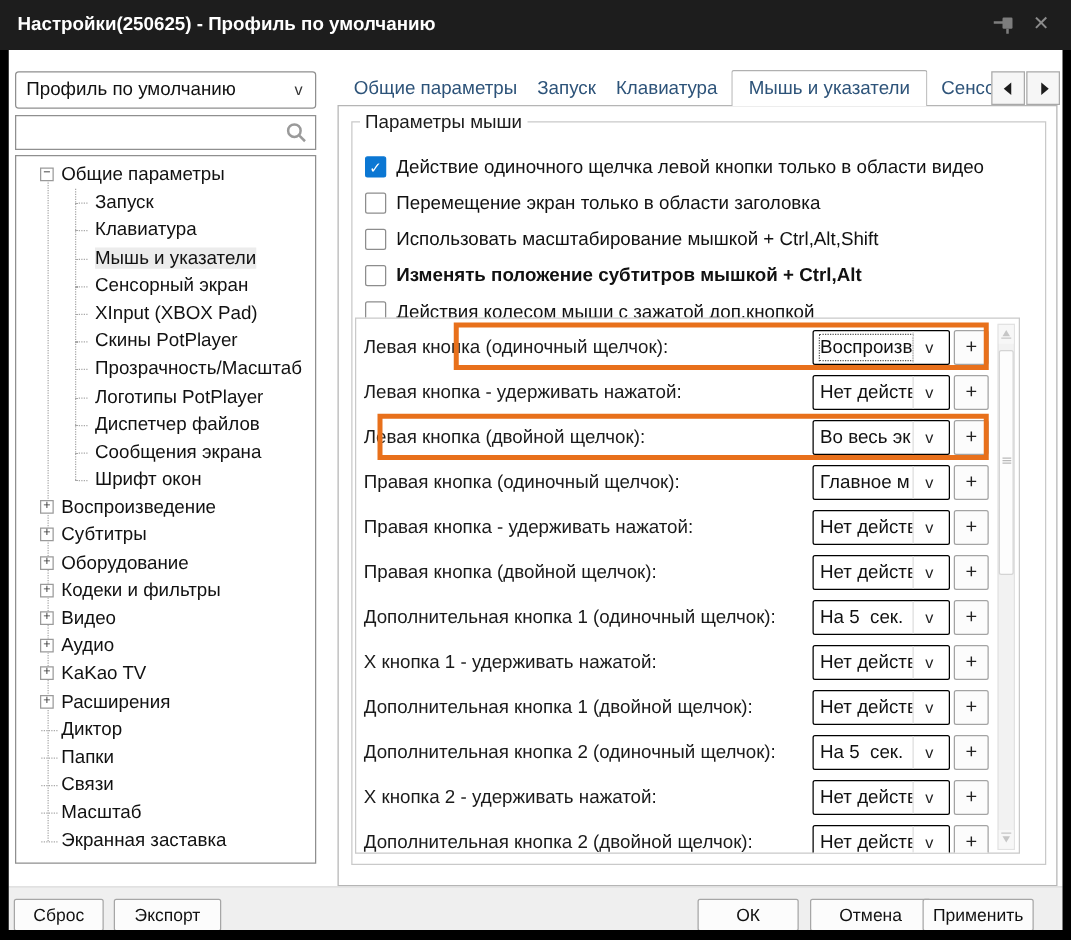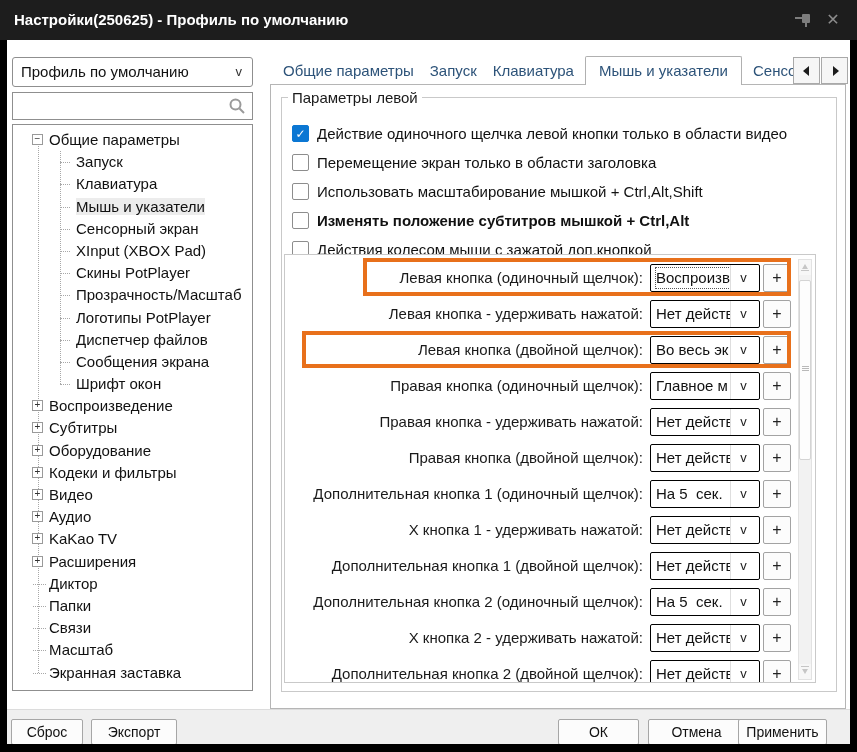--- a/index.html
+++ b/index.html
@@ -49,21 +49,21 @@
   .group-label { position:absolute; left:288px; top:89px; background:#fff; padding:0 4px; font-size:15px; color:#1a1a1a; z-index:2; }
 
   .cbrow { position:absolute; left:292px; display:flex; align-items:center; height:20px; cursor:pointer; }
   .cbbox { width:17px; height:17px; border:1px solid #8d8d8d; border-radius:2px; background:#fff; margin-right:8px; text-align:center; font-size:12px; line-height:16px; color:#fff; flex:none; }
   .cbbox.checked { background:#0b77d3; border-color:#0b77d3; }
   .cblabel { font-size:15px; color:#111; white-space:nowrap; }
 
   
   .rows-box { position:absolute; left:284px; top:254px; width:532px; height:429px; border:1px solid #c9c9c9; background:#fff; overflow:hidden; }
   .mrow { position:absolute; left:0; width:100%; height:28px; }
-  .mlabel { position:absolute; left:6px; top:0; width:352px; text-align:right; font-size:15px; line-height:28px; color:#1a1a1a; white-space:nowrap; overflow:hidden; }
+  .mlabel { position:absolute; left:6px; top:0; width:352px; font-size:15px; line-height:28px; color:#1a1a1a; white-space:nowrap; overflow:hidden; }
   .combo { position:absolute; left:365px; top:0; width:110px; height:28px; border:1px solid #000000; border-radius:2px; background:#fff; display:flex; align-items:center; cursor:pointer; }
   .combo .val { display:inline-block; margin-left:5px; width:74px; height:20px; line-height:20px; font-size:15px; color:#111; overflow:hidden; white-space:pre; }
   .combo.focused .val { outline:1px dotted #555; }
   .combo .chev { width:26px; text-align:center; font-size:13px; color:#222; border-left:1px solid #dedede; line-height:26px; }
   .plusbtn { position:absolute; left:478px; top:0; width:28px; height:28px; border:1px solid #a3a3a3; border-radius:2px; background:#fcfcfc; font-size:16px; color:#222; cursor:pointer; }
 
   
   .vscroll { position:absolute; left:513px; top:4px; width:14px; height:421px; background:#f2f2f2; border:1px solid #e2e2e2; }
   .vs-btn { position:absolute; left:0; width:12px; height:15px; background:#f7f7f7; }
   .vs-btn.up { top:0; } .vs-btn.down { bottom:0; }
@@ -158,21 +158,21 @@
     </div>
   <div class="tab-arrow left">
       <span class="tri"></span>
     </div>
   <div class="tab-arrow right">
       <span class="tri"></span>
     </div>
 
   <div class="panel"></div>
   <div class="groupbox"></div>
-  <span class="group-label">Параметры левой</span>
+  <span class="group-label">Параметры мыши</span>
 
   <div id="checkboxes">
       <div class="cbrow" style="top: 123px;">
         <span class="cbbox checked"><span>✓</span></span>
         <span class="cblabel">Действие одиночного щелчка левой кнопки только в области видео</span>
       </div>
       <div class="cbrow" style="top: 152px;">
         <span class="cbbox"></span>
         <span class="cblabel">Перемещение экран только в области заголовка</span>
       </div>

